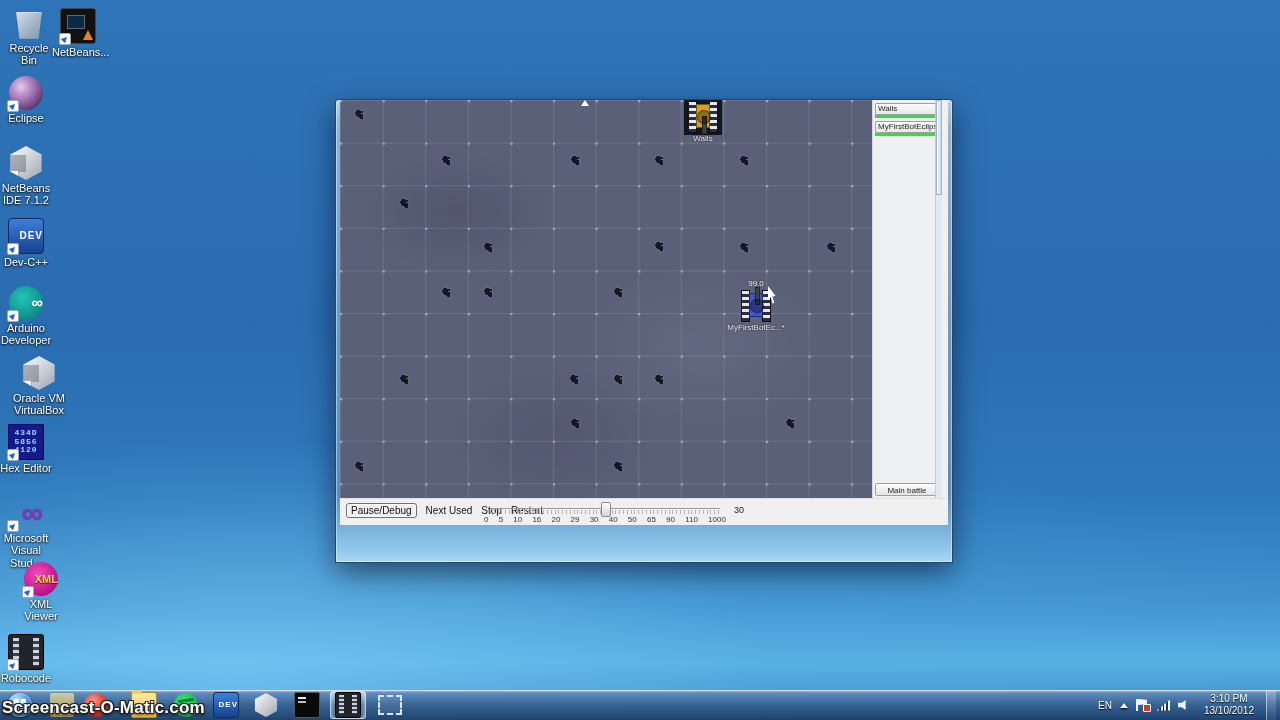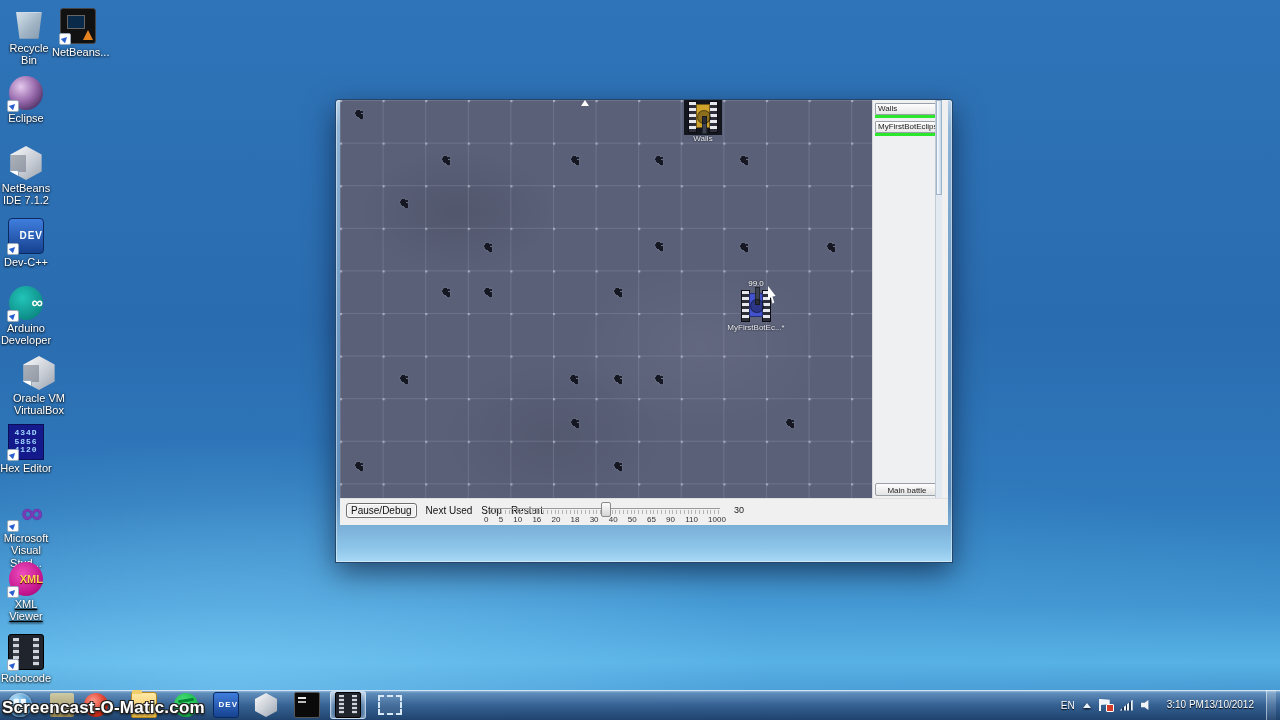--- a/index.html
+++ b/index.html
@@ -152,21 +152,21 @@
   .t-dashed-box{border:2px dashed #d7e9f7;background:rgba(255,255,255,.08);width:20px;height:16px;margin:2px;}
   
   #tray{position:absolute;right:0;top:0;height:30px;display:flex;align-items:center;gap:8px;padding-right:4px;}
   #tray .txt{color:#fff;font-size:10px;text-shadow:0 1px 1px #000;}
   .ic-chevron{width:0;height:0;border-left:4px solid transparent;border-right:4px solid transparent;border-bottom:5px solid #eaf2fa;filter:drop-shadow(0 1px 1px #000);}
   .ic-flag{position:relative;width:11px;height:12px;border-left:2px solid #f0f4f8;}
   .ic-flag::before{content:"";position:absolute;left:0;top:0;width:9px;height:6px;background:#f0f4f8;clip-path:polygon(0 0,100% 12%,100% 88%,0 100%);}
   .ic-flag::after{content:"";position:absolute;right:-2px;bottom:-1px;width:6px;height:6px;border-radius:1px;background:#d23b27;border:1px solid #fff;}
   .ic-net{width:13px;height:11px;background:repeating-linear-gradient(90deg,#f0f4f8 0 2px,transparent 2px 3.6px);clip-path:polygon(0 100%,100% 0,100% 100%);filter:drop-shadow(0 1px 1px #000);}
   .ic-vol{width:14px;height:12px;background:#f0f4f8;clip-path:polygon(0 32%,28% 32%,55% 8%,55% 92%,28% 68%,0 68%);filter:drop-shadow(0 1px 1px #000);}
-  #clock{display:flex;align-items:center;line-height:1.2;margin:0 4px;text-align:right;}
+  #clock{display:flex;flex-direction:column;align-items:center;line-height:1.2;margin:0 4px;text-align:right;}
   #show-desktop{width:9px;height:30px;border-left:1px solid rgba(255,255,255,.5);background:linear-gradient(180deg,rgba(255,255,255,.25),rgba(255,255,255,.05));}
   
   #watermark{position:absolute;left:2px;bottom:2px;z-index:60;color:#fff;font-size:17px;font-weight:bold;letter-spacing:.2px;
     text-shadow:-1px -1px 0 #222,1px -1px 0 #222,-1px 1px 0 #222,1px 1px 0 #222,0 2px 3px #000;}
 </style>
 </head>
 <body>
 
 <div id="stage">
 
@@ -222,21 +222,21 @@
         </div>
         <div class="dlabel">Hex Editor</div>
       </div>
       <div class="dicon" style="left: 0px; top: 496px;">
         <div class="art ic-visual-studio">
           <span class="itext">∞</span>
           <div class="sc-arrow"></div>
         </div>
         <div class="dlabel">Microsoft Visual Stud...</div>
       </div>
-      <div class="dicon" style="left: 0px; top: 562px; text-decoration: underline;">
+      <div class="dicon" style="left: 15px; top: 562px;">
         <div class="art ic-xml-viewer">
           <span class="itext">XML</span>
           <div class="sc-arrow"></div>
         </div>
         <div class="dlabel">XML Viewer</div>
       </div>
       <div class="dicon" style="left: 0px; top: 634px;">
         <div class="art ic-robocode">
           <div class="sc-arrow"></div>
         </div>
@@ -315,21 +315,21 @@
         </div>
       <div id="track"></div>
       <div id="microticks"></div>
       <div id="slider-thumb" style="left: 260.5px;"></div>
       <div id="tick-labels">
           <span>0</span>
           <span>5</span>
           <span>10</span>
           <span>16</span>
           <span>20</span>
-          <span>18</span>
+          <span>29</span>
           <span>30</span>
           <span>40</span>
           <span>50</span>
           <span>65</span>
           <span>90</span>
           <span>110</span>
           <span>1000</span>
         </div>
       <div id="tps-value">30</div>
     </div>

